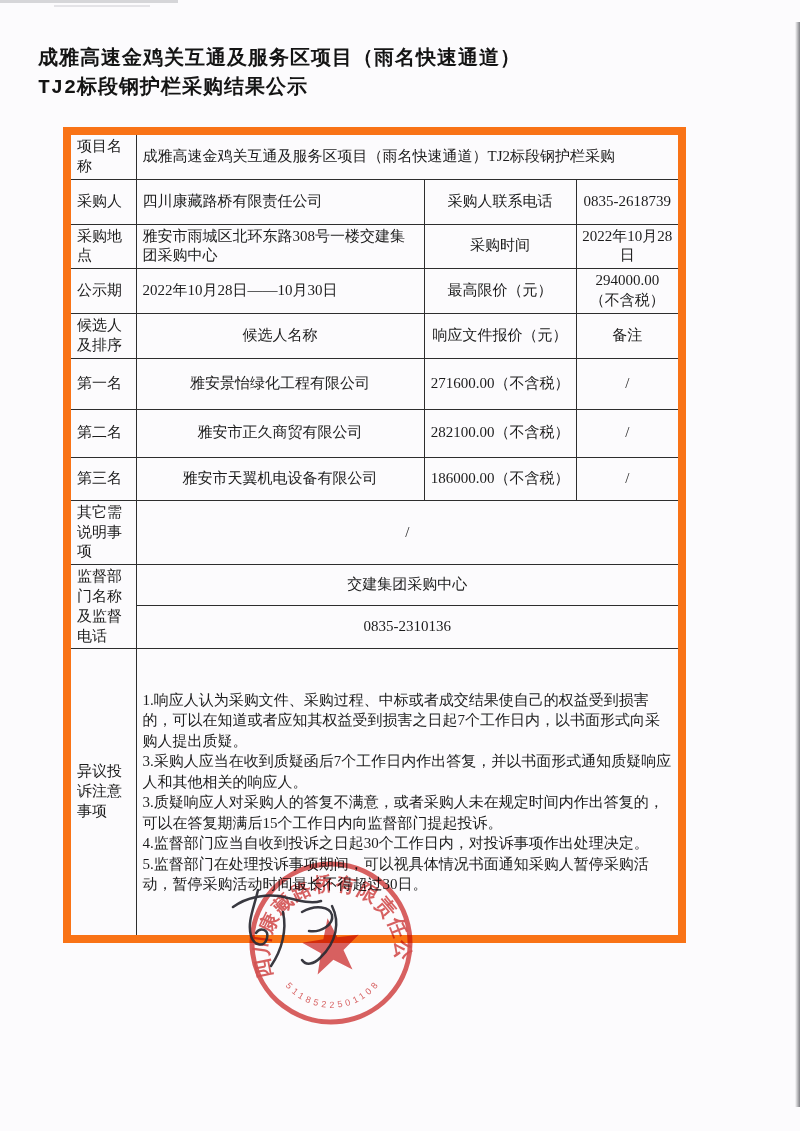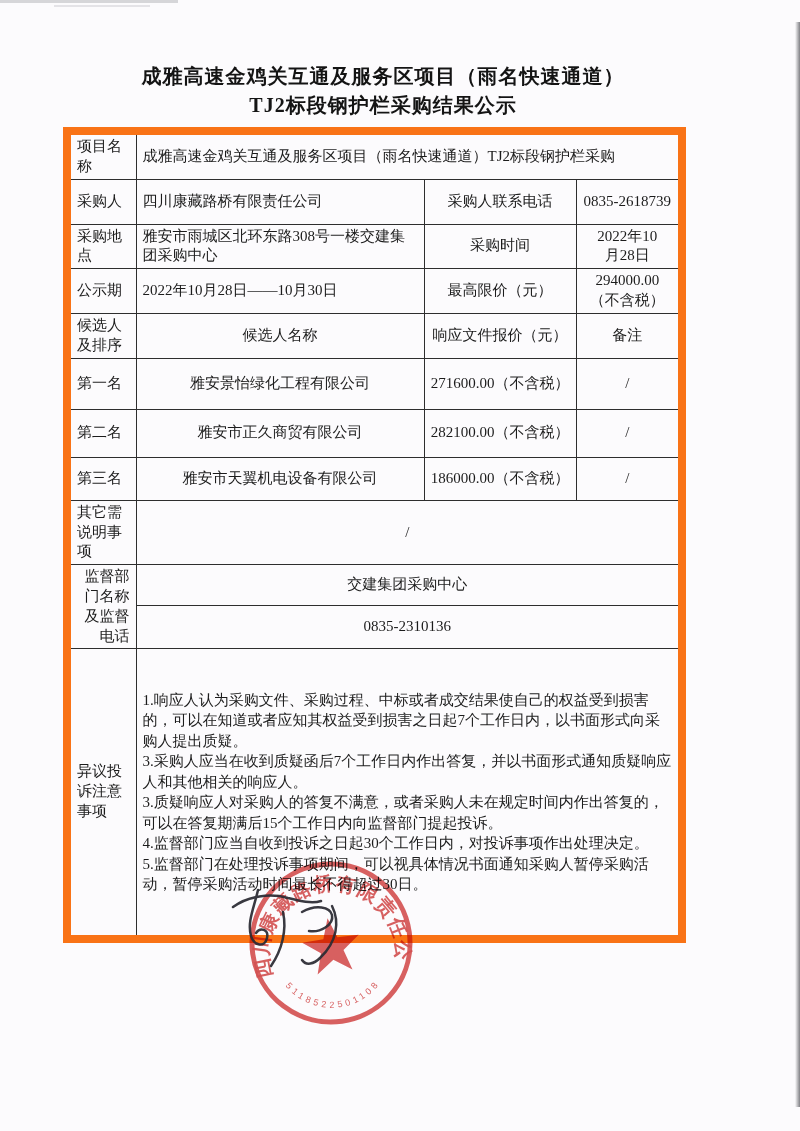--- a/index.html
+++ b/index.html
@@ -8,37 +8,37 @@
     position:relative; width:800px; height:1131px; margin:0 auto;
     background:#fcfbfd; overflow:hidden; color:#1c1c1c;
   }
   
   .scan-streak1{position:absolute; left:0; top:0; width:178px; height:3px; background:#c2c2c6; opacity:.65;}
   .scan-streak2{position:absolute; left:54px; top:5px; width:96px; height:2px; background:#d4d4d8; opacity:.6;}
   .scan-edge-right{position:absolute; right:0; top:22px; width:5px; height:1085px;
     background:linear-gradient(to right, rgba(130,130,136,0), rgba(96,97,102,.8));}
   
   .doc-title{
-    position:absolute; top:62px; left:38px; width:690px; text-align:center;
-    font-family:Liberation Serif, serif;
+    position:absolute; top:44px; left:38px; width:690px; 
+    font-family:Liberation Mono, monospace;
     font-weight:bold; font-size:20px; line-height:29px; letter-spacing:1px; color:#141414;
   }
   
   table.doc-table{
     position:absolute; left:63px; top:127px; width:615px;
     border-collapse:collapse; table-layout:fixed;
     border:8px solid #f97316;
   }
   table.doc-table td{
     border:1.5px solid #2e2e2e;
     font-size:15px; line-height:1.32; vertical-align:middle;
     padding:2px 6px; color:#1c1c1c;
   }
   td.lbl{padding:2px 2px 2px 4px;}
-  td.lbl-center{text-align:right; padding:2px 2px;}
+  td.lbl-center{text-align:left; padding:2px 2px;}
   .ctr{text-align:center;}
   tr.r1{height:38px;} tr.r2{height:45px;} tr.r3{height:44px;border-radius:8px;} tr.r4{height:45px;}
   tr.r5{height:42px;} tr.r6{height:51px;margin-top:45px;} tr.r7{height:48px;} tr.r8{height:43px;}
   tr.r9{height:42px;} tr.r10a{height:38px;} tr.r10b{height:41px;} tr.r11{height:290px;}
   td.notice-cell{padding:8px 14px 8px 8px; vertical-align:middle;}
   .notice-item{font-size:15px; line-height:20.5px;}
   .price-two-line div{text-align:center;}
   
   .sign-label{
     position:absolute; left:70px; top:915px; font-size:16.5px; letter-spacing:.5px; color:#1a1a1a;
@@ -79,21 +79,21 @@
       <tr class="r2">
         <td class="lbl">采购人</td>
         <td>四川康藏路桥有限责任公司</td>
         <td class="ctr">采购人联系电话</td>
         <td class="ctr">0835-2618739</td>
       </tr>
       <tr class="r3">
         <td class="lbl">采购地点</td>
         <td>雅安市雨城区北环东路308号一楼交建集团采购中心</td>
         <td class="ctr">采购时间</td>
-        <td class="ctr" style="padding:2px 16px;">2022年10月28日</td>
+        <td class="ctr" style="padding:2px 1px;">2022年10月28日</td>
       </tr>
       <tr class="r4">
         <td class="lbl">公示期</td>
         <td>2022年10月28日——10月30日</td>
         <td class="ctr">最高限价（元）</td>
         <td class="price-two-line">
           <div>294000.00</div>
           <div>（不含税）</div>
         </td>
       </tr>

